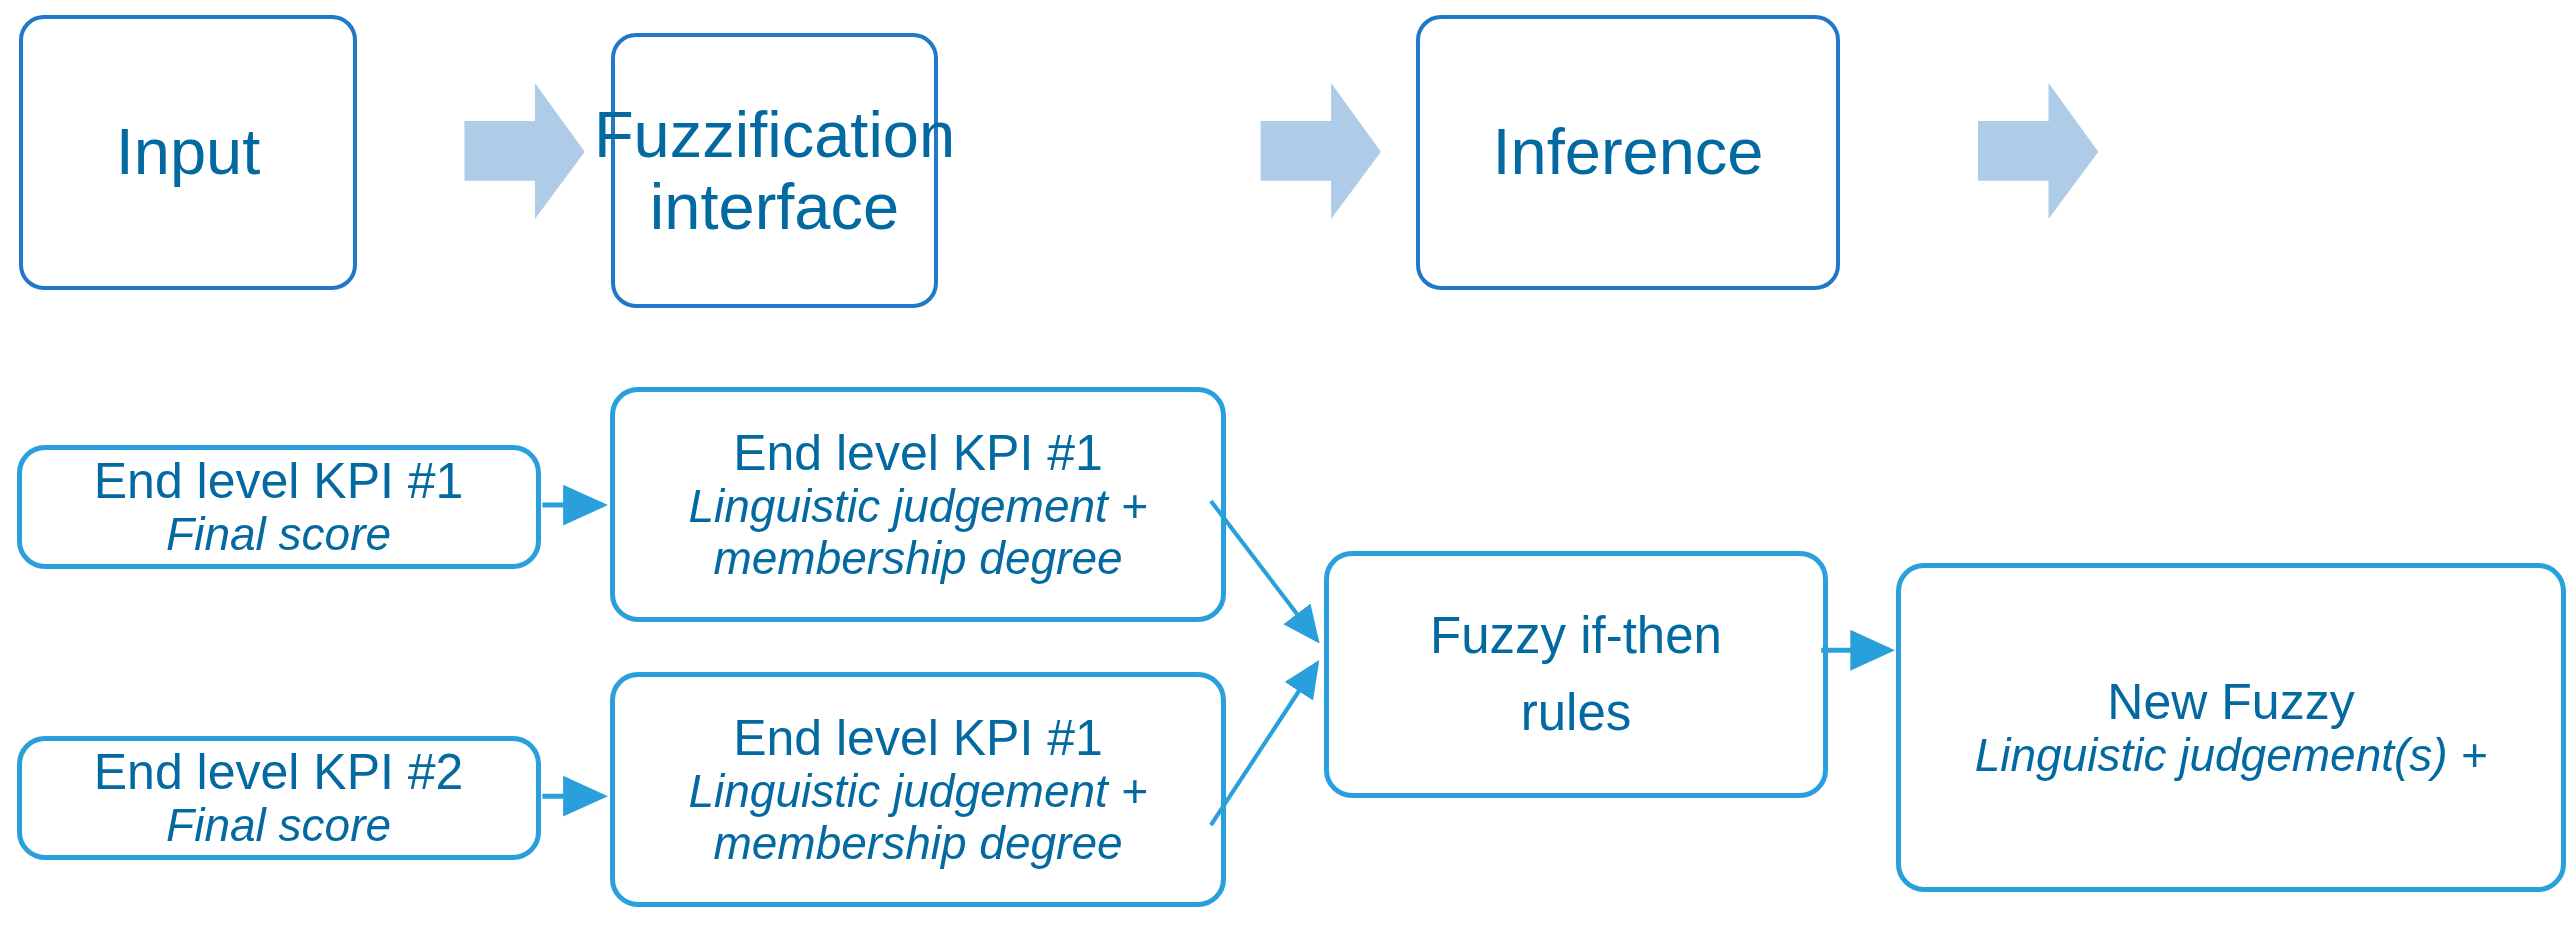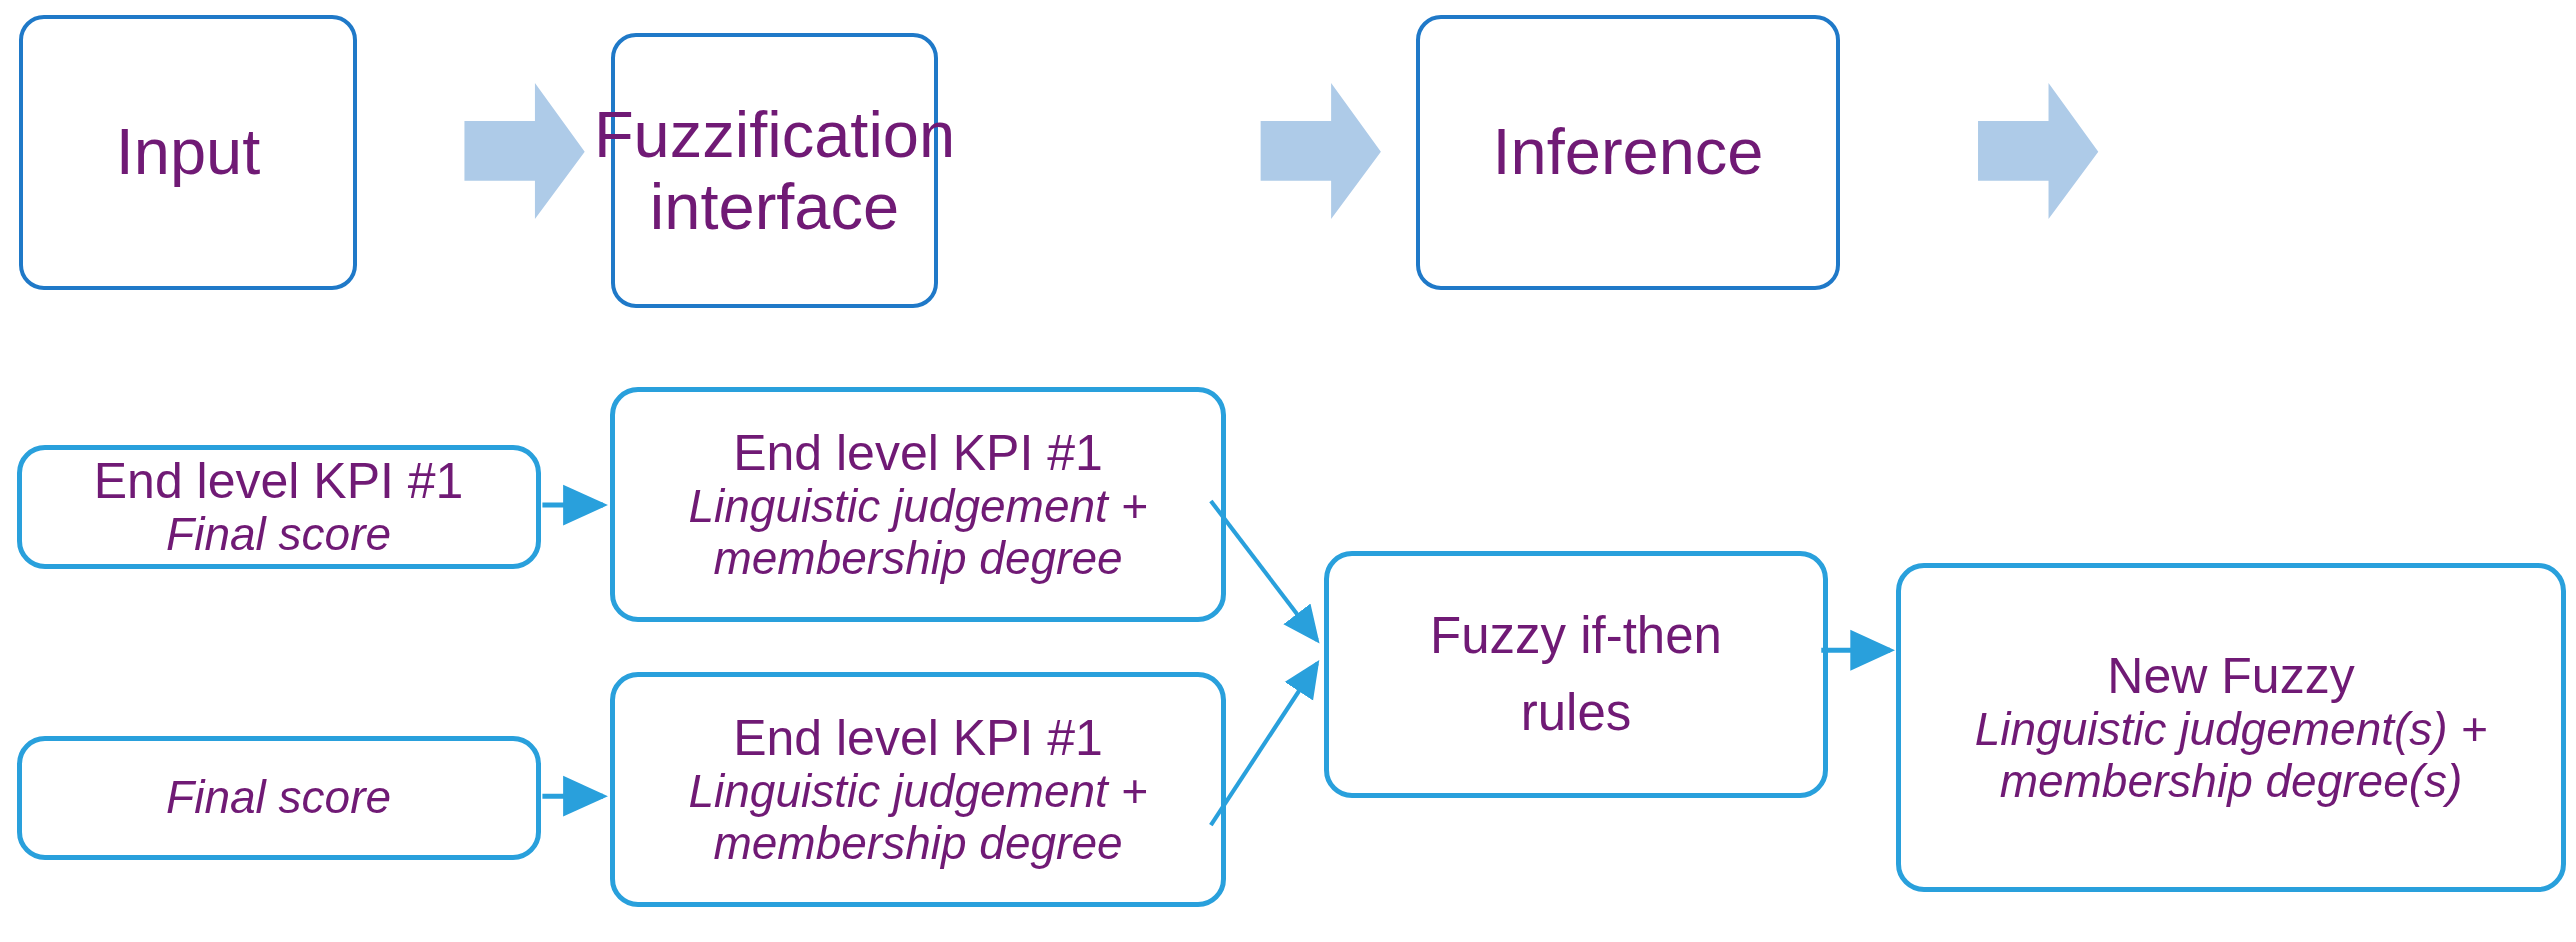--- a/index.html
+++ b/index.html
@@ -29,21 +29,21 @@
   }
   .node {
     position: absolute;
     box-sizing: border-box;
     background: #ffffff;
     display: flex;
     flex-direction: column;
     align-items: center;
     justify-content: center;
     text-align: center;
-    color: #701a75;
+    color: #0369a1;
     line-height: 1.12;
   }
   .node.stage {
     border: 4.1px solid #1f79c8;
     border-radius: 25px;
   }
   .node.data {
     border: 5px solid #29a0dc;
     border-radius: 28px;
   }
@@ -85,20 +85,21 @@
     <div class="stage-label">Inference</div>
   </div>
 
 
   <div class="node data" style="left:16.6px; top:445px; width:524px; height:124px;">
     <div class="kpi-title">End level KPI #1</div>
     <div class="kpi-sub">Final score</div>
   </div>
 
   <div class="node data" style="left:16.6px; top:736px; width:524px; height:124px;">
+    <div class="kpi-title">End level KPI #2</div>
     <div class="kpi-sub">Final score</div>
   </div>
 
   <div class="node data" style="left:610px; top:387px; width:616px; height:235px;">
     <div class="kpi-title">End level KPI #1</div>
     <div class="kpi-sub">Linguistic judgement +</div>
     <div class="kpi-sub">membership degree</div>
   </div>
 
   <div class="node data" style="left:610px; top:672px; width:616px; height:235px;">
@@ -108,21 +109,20 @@
   </div>
 
   <div class="node data" style="left:1324px; top:551px; width:504px; height:247px;gap:20px;">
     <div class="rule-label tight">Fuzzy if-then</div>
     <div class="rule-label tight">rules</div>
   </div>
 
   <div class="node data" style="left:1896px; top:563px; width:670px; height:329px;">
     <div class="kpi-title">New Fuzzy</div>
     <div class="kpi-sub">Linguistic judgement(s) +</div>
-    <div class="kpi-sub">membership degree(s)</div>
   </div>
 
   <svg class="layer" viewBox="0 0 3106 1137">
     <defs>
       <marker id="thin-arrow" markerWidth="9" markerHeight="9" refX="8" refY="4.5" orient="auto" markerUnits="strokeWidth">
         <path d="M0,0.4 L9,4.5 L0,8.6 Z" fill="#29a0dc"></path>
       </marker>
     </defs>
 
     <g>

